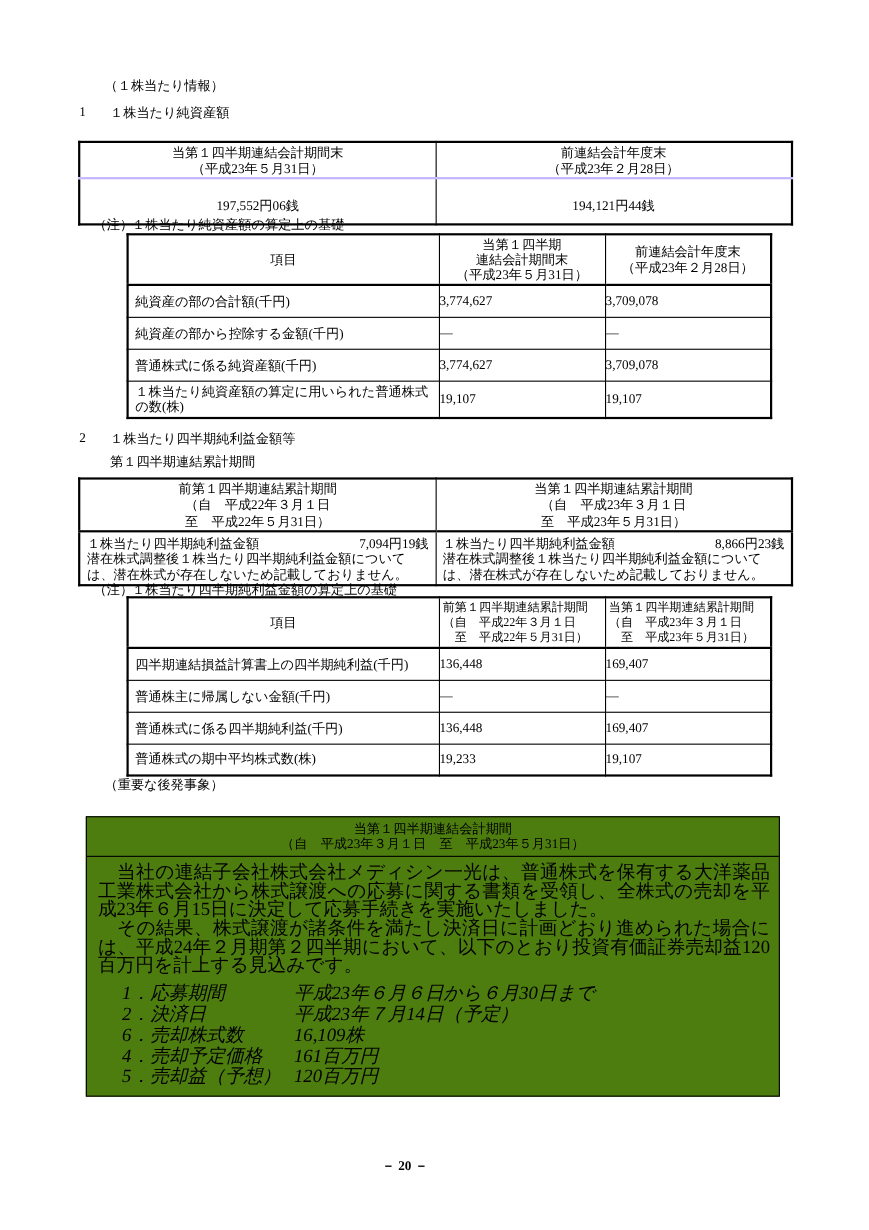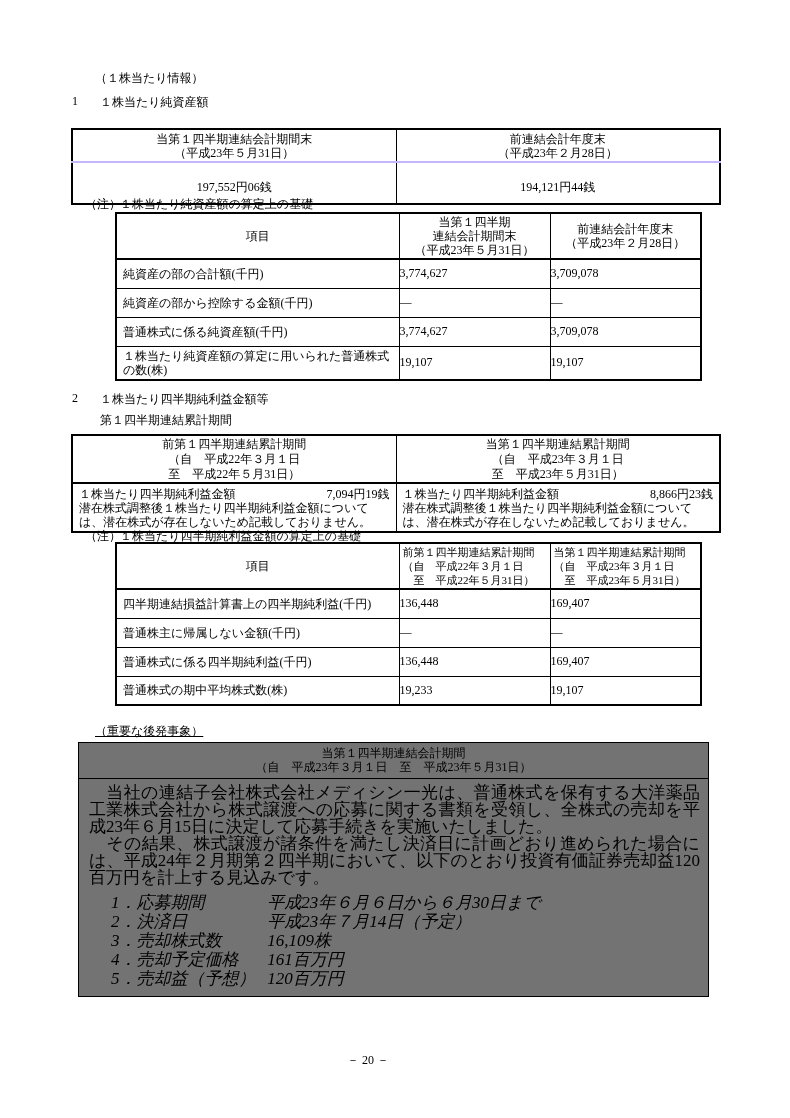--- a/index.html
+++ b/index.html
@@ -40,29 +40,29 @@
   .t-note tr.r-tall{height:34px;}
   .t-note2 .head td.per{ text-align:left;font-size:11px;line-height:14px;padding-left:3px;white-space:nowrap;}
 
   
   .t-eps .head td{height:46px;text-align:center;line-height:15px;border-bottom:2px solid #000;}
   .t-eps .body td{height:42px;vertical-align:top;padding:3px 6px 2px 6px;}
   .t-eps .line1{display:flex;justify-content:space-between;line-height:14px;}
   .t-eps .noteline{line-height:14px;text-align:left;}
 
   
-  .ev-box{width:629px;border:1.5px solid #000;background:#737373;}
+  .ev-box{width:629px;border:1.5px solid #000;background:#4d7c0f;}
   .ev-head{text-align:center;line-height:14px;padding:3px 0 4px 0;border-bottom:1px solid #000;}
   .ev-body{padding:5px 8px 8px 10px;font-size:17px;}
   .ev-p{line-height:17px;text-align:justify;}
   .ev-list{margin-top:7px;padding-left:22px;font-style:italic;}
   .ev-item{line-height:19px;}
   .ev-item .lab{display:inline-block;width:152px;}
 
-  .footer{width:736px;text-align:center;line-height:14px;}
+  .footer{width:736px;text-align:center;line-height:14px;font-weight:bold;}
 </style>
 </head>
 <body>
 
 <div class="page">
 
   <div class="abs sec-title" style="left:95px;top:71px;">（１株当たり情報）</div>
 
   <div class="abs num-heading" style="left:72px;top:94px;">
     <span class="no">1</span>
@@ -223,41 +223,41 @@
       <td class="num">169,407</td>
     </tr>
     <tr class="r">
       <td class="lbl">普通株式の期中平均株式数(株)</td>
       <td class="num">19,233</td>
       <td class="num">19,107</td>
     </tr>
   </tbody>
     </table>
 
-  <div class="abs" style="left:95px;top:723px;text-decoration:underline;">（重要な後発事象）</div>
+  <div class="abs" style="left:95px;top:705px;">（重要な後発事象）</div>
 
   <div class="abs ev-box" style="left:78px;top:742px;">
     <div class="ev-head">
       <div>当第１四半期連結会計期間</div>
       <div>（自　平成23年３月１日　至　平成23年５月31日）</div>
     </div>
     <div class="ev-body">
       <div class="ev-p">　当社の連結子会社株式会社メディシン一光は、普通株式を保有する大洋薬品工業株式会社から株式譲渡への応募に関する書類を受領し、全株式の売却を平成23年６月15日に決定して応募手続きを実施いたしました。</div>
       <div class="ev-p">　その結果、株式譲渡が諸条件を満たし決済日に計画どおり進められた場合には、平成24年２月期第２四半期において、以下のとおり投資有価証券売却益120百万円を計上する見込みです。</div>
       <div class="ev-list">
         <div class="ev-item">
           <span class="lab">1．応募期間</span>
           <span>平成23年６月６日から６月30日まで</span>
         </div>
         <div class="ev-item">
           <span class="lab">2．決済日</span>
           <span>平成23年７月14日（予定）</span>
         </div>
         <div class="ev-item">
-          <span class="lab">3．売却株式数</span>
+          <span class="lab">6．売却株式数</span>
           <span>16,109株</span>
         </div>
         <div class="ev-item">
           <span class="lab">4．売却予定価格</span>
           <span>161百万円</span>
         </div>
         <div class="ev-item">
           <span class="lab">5．売却益（予想）</span>
           <span>120百万円</span>
         </div>

